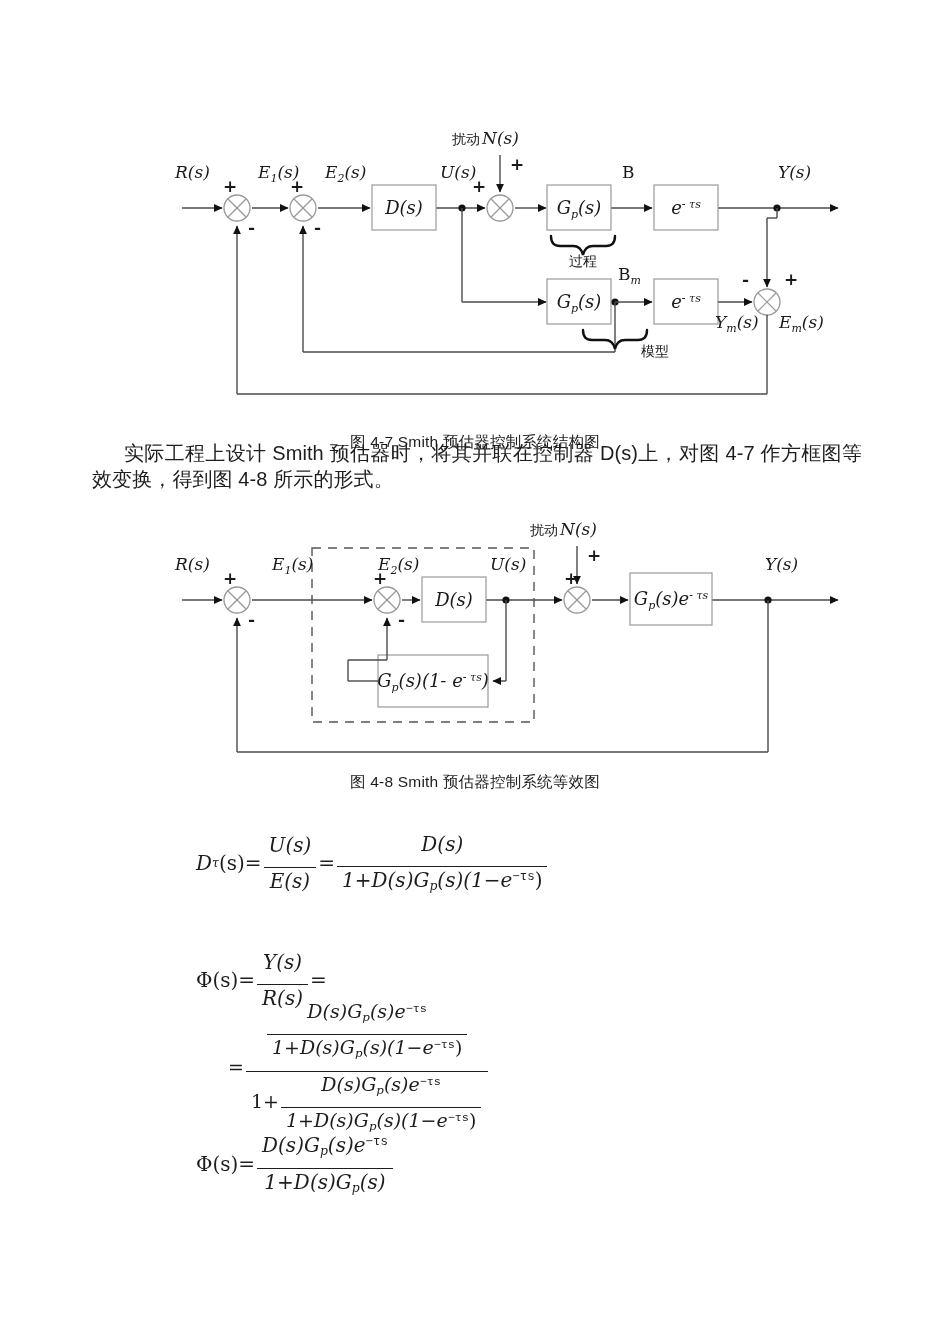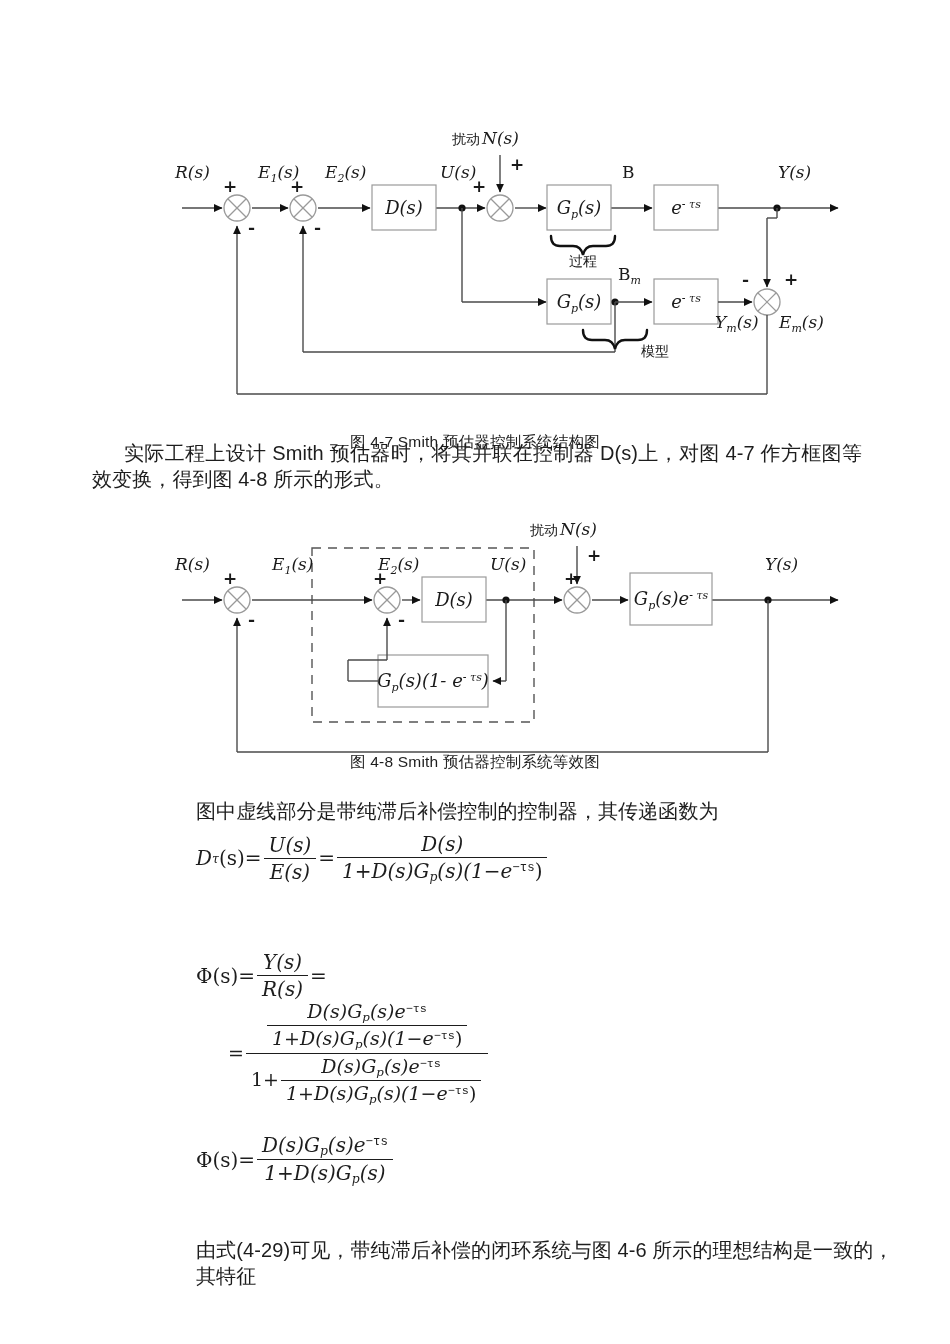--- a/index.html
+++ b/index.html
@@ -37,21 +37,21 @@
   .caption {
     position: absolute;
     width: 950px;
     text-align: center;
     font-size: 15.5px;
     font-family: "Liberation Sans", sans-serif;
     color: #1d1d1d;
     letter-spacing: 0.2px;
   }
   #caption-1 { top: 432px; }
-  #caption-2 { top: 752px; text-align: center; }
+  #caption-2 { top: 772px; text-align: center; }
 
   .para {
     position: absolute;
     font-size: 20px;
     line-height: 26px;
     color: #1d1d1d;
     font-family: "Liberation Sans", sans-serif;
     letter-spacing: 0.1px;
   }
   #para-1 { top: 440px; left: 92px; width: 770px; text-indent: 32px; text-align: justify; }
@@ -68,21 +68,21 @@
   .mi { font-style: italic; }
   .sub { font-size: 0.62em; vertical-align: -0.28em; font-style: italic; }
   .sup { font-size: 0.62em; vertical-align: 0.55em; font-family: Liberation Mono, monospace; }
   .frac {
     display: inline-block;
     vertical-align: middle;
     text-align: center;
     margin: 0 2px;
   }
   .frac > .num { display: block; padding: 0 5px 1px 5px; }
-  .frac > .den { display: block; border-top: 1.3px solid #1d1d1d; padding: 1px 5px 0 5px; }
+  .frac > .den { display: block; border-top: 1.3px solid #1d1d1d; padding: 1px 5px 0 5px; margin-top: 9px; }
   .eqrow { display: flex; align-items: center; }
 
   #eq-1 { top: 832px; left: 196px; font-size: 20px; }
   #eq-2 { top: 950px; left: 196px; font-size: 20px; }
   #eq-3 { top: 1000px; left: 228px; font-size: 19px; }
   #eq-4 { top: 1133px; left: 196px; font-size: 20px; }
 
   
   text { font-family: "DejaVu Serif", serif; fill: #1a1a1a; }
   .lbl      { font-size: 17px; font-style: italic; }
@@ -305,21 +305,20 @@
 
       <text class="lbl" x="490" y="60">U(s)</text>
       <text class="sign" x="564" y="74">+</text>
 
       <text class="lbl" x="765" y="60">Y(s)</text>
     </svg>
   </div>
 
   <div class="caption" id="caption-2">图 4-8  Smith 预估器控制系统等效图</div>
 
-  <div class="para" id="para-2">图中虚线部分是带纯滞后补偿控制的控制器，其传递函数为</div>
 
   <div class="math eqrow" id="eq-1">
     <span class="mi">D</span>
       <span class="sub">τ</span>
       <span>(s)=</span>
     <span class="frac">
       <span class="num mi">U(s)</span>
       <span class="den mi">E(s)</span>
     </span>
     <span>=</span>
@@ -358,15 +357,14 @@
   </div>
 
   <div class="math eqrow" id="eq-4">
     <span>Φ(s)=</span>
     <span class="frac">
       <span class="num"><span class="mi">D(s)G</span><span class="sub">p</span><span class="mi">(s)e</span><span class="sup">−τs</span></span>
       <span class="den"><span class="mi">1+D(s)G</span><span class="sub">p</span><span class="mi">(s)</span></span>
     </span>
   </div>
 
-  <div class="para" id="para-4">由式(4-29)可见，带纯滞后补偿的闭环系统与图 4-6 所示的理想结构是一致的，其特征</div>
 
 </div>
 
 </body></html>

